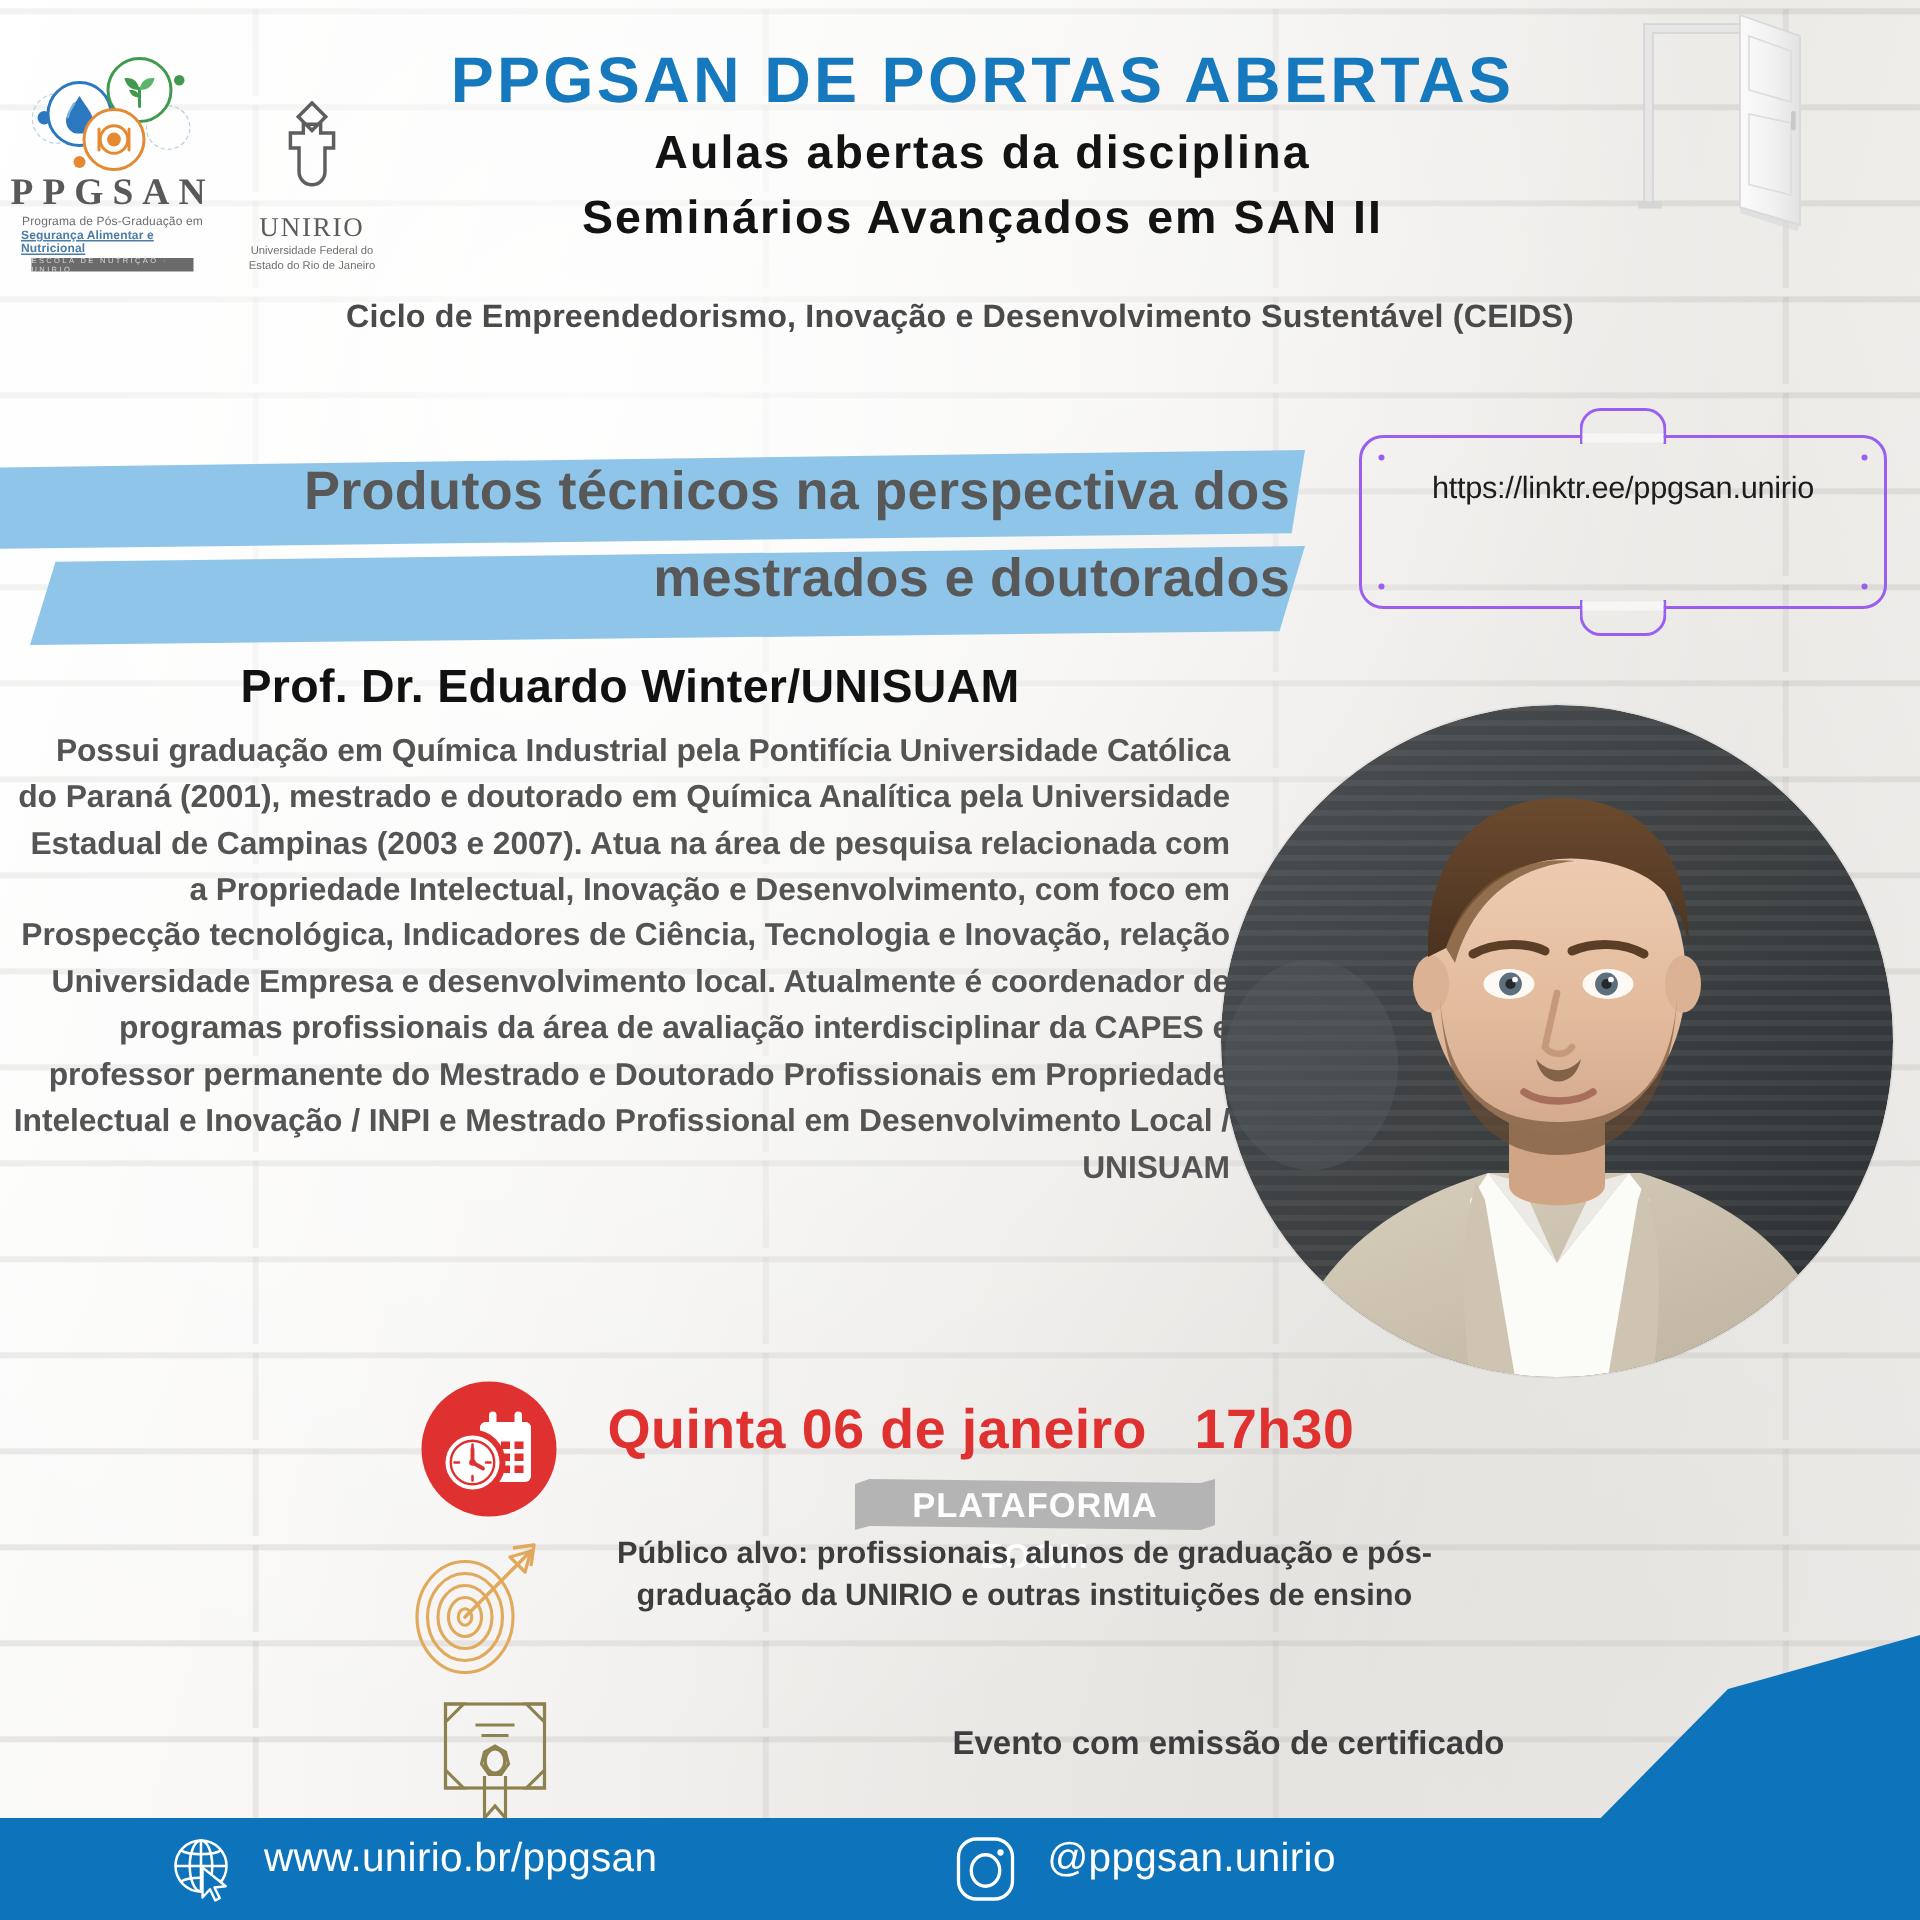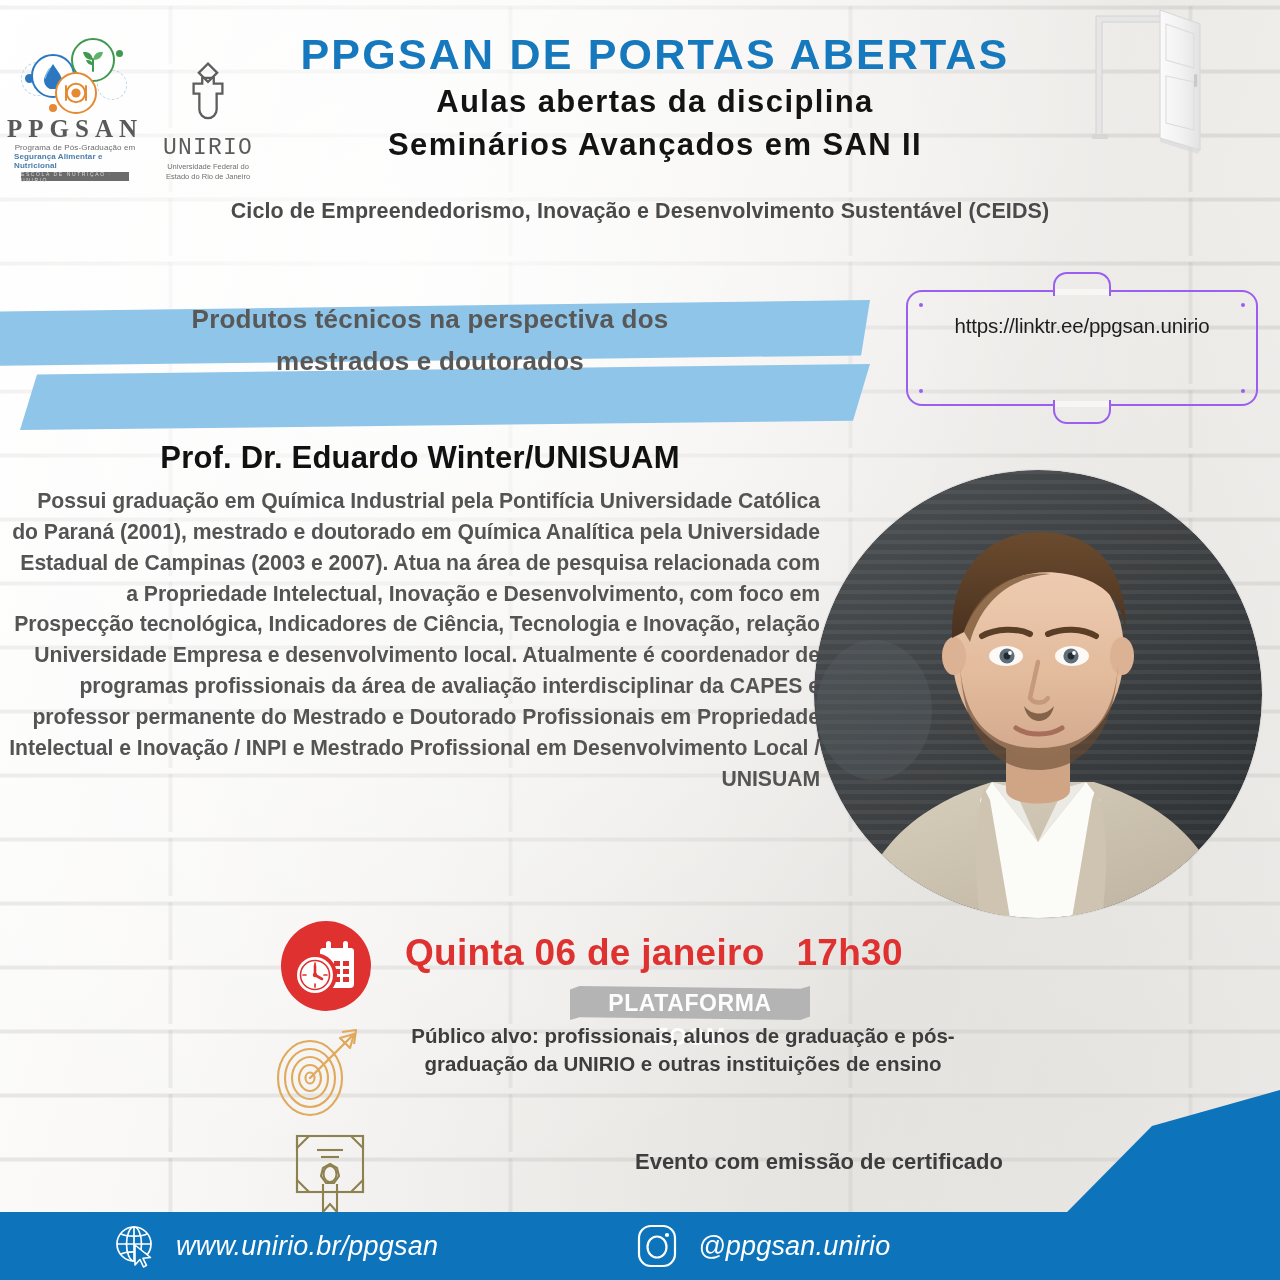--- a/index.html
+++ b/index.html
@@ -81,31 +81,31 @@
   .dot.d3 { width:8px;height:8px;background:#e58a33;left:30px;top:68px; }
   .ring-ghost { position:absolute;border-radius:50%;border:1.5px dashed #bcd4e6; }
   .rg1 { width:34px;height:34px;left:2px;top:26px; }
   .rg2 { width:30px;height:30px;left:78px;top:34px; }
   .ppgsan-word {
     font-family: Liberation Serif, serif;
     font-size: 25px; letter-spacing: 6px; color: #595959;
     font-weight: 700; line-height: 1; margin-top: 2px;
   }
   .ppgsan-sub1 { font-size: 8px; color:#6d6d6d; margin-top:2px; letter-spacing:.1px; }
-  .ppgsan-sub2 { font-size: 8px; color:#4a7ca8; font-weight:700; letter-spacing:.1px; }
+  .ppgsan-sub2 { font-size: 8px; color:#4a7ca8; font-weight:700; letter-spacing:.1px;text-decoration:underline; }
   .ppgsan-bar {
     margin-top:2px; width:108px; height:9px; background:#6b6b6b;
     font-size:5px; color:#d9d9d9; letter-spacing:1.6px;
     display:flex; align-items:center; justify-content:center;
   }
 
   .unirio-logo { width: 108px; display:flex; flex-direction:column; align-items:center; }
   .unirio-mark { width:72px; height:72px; }
   .unirio-word {
-    font-family:Liberation Mono, monospace; font-size:23px; color:#5c5c5c;
+    font-family:Liberation Serif, serif; font-size:18px; color:#5c5c5c;
     letter-spacing:1.2px; margin-top:3px; line-height:1;
   }
   .unirio-sub { font-size:7.5px; color:#707070; line-height:1.25; text-align:center; margin-top:2px; }
 
   
   #door { right: 52px; top: 2px; width: 180px; height: 200px; }
 
   
   #headline {
     left: 0; right: 0; top: 32px;
@@ -133,22 +133,22 @@
   .swash.one {
     left: -20px; top: 8px; width: 890px; height: 66px;
     clip-path: polygon(0% 18%, 100% 0%, 99% 84%, 1% 100%);
   }
   .swash.two {
     left: 20px; top: 72px; width: 850px; height: 66px;
     clip-path: polygon(2% 16%, 100% 0%, 98% 86%, 0% 100%);
   }
   #title-block .talk-title {
     position: relative; z-index: 2;
-    text-align: center; width: 860px;
-    font-size: 26px; font-weight: 700; color: #585858;
+    text-align: right; width: 860px;
+    font-size: 36px; font-weight: 700; color: #585858;
     line-height: 1.62; letter-spacing: .2px;
     padding-top: 6px;
   }
 
   
   #inscricoes { right: 22px; top: 290px; width: 352px; height: 116px; }
   #inscricoes .frame {
     position:absolute; inset:0;
     border: 2.5px solid #9a5ff0; border-radius: 16px;
   }
@@ -229,21 +229,21 @@
   
   #blue-wedge {
     left: 0; bottom: 0; width: 1280px; height: 190px;
     z-index: 2; pointer-events: none;
   }
   #footer {
     left: 0; bottom: 0; width: 1280px; height: 68px;
     background: #0d74bb; z-index: 4;
     display:flex; align-items:center;
   }
-  .foot-item { display:flex; align-items:center; gap: 18px; font-style: italic; }
+  .foot-item { display:flex; align-items:flex-start; gap: 18px; }
   .foot-item .ftext {
     color:#ffffff; font-size:27px; letter-spacing:.2px;
   }
   #foot-web { margin-left: 112px; }
   #foot-ig  { margin-left: 196px; }
 
   
   svg { display:block; }
 </style>
 </head>

